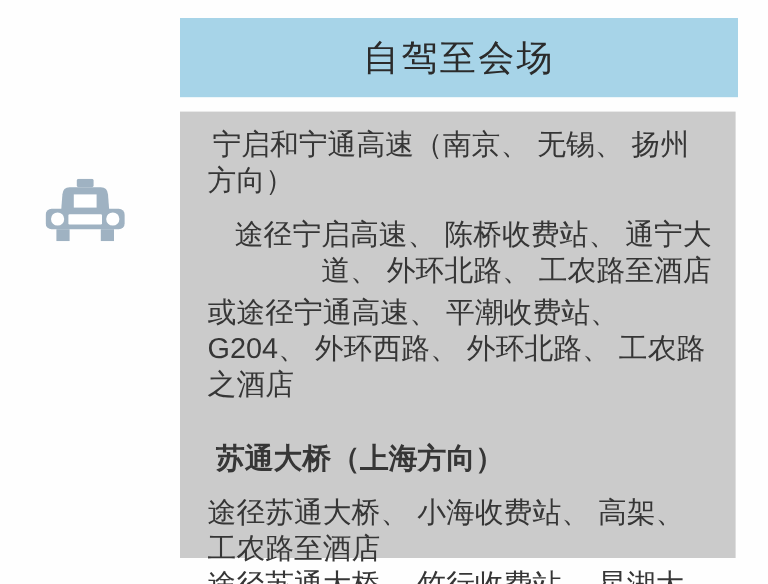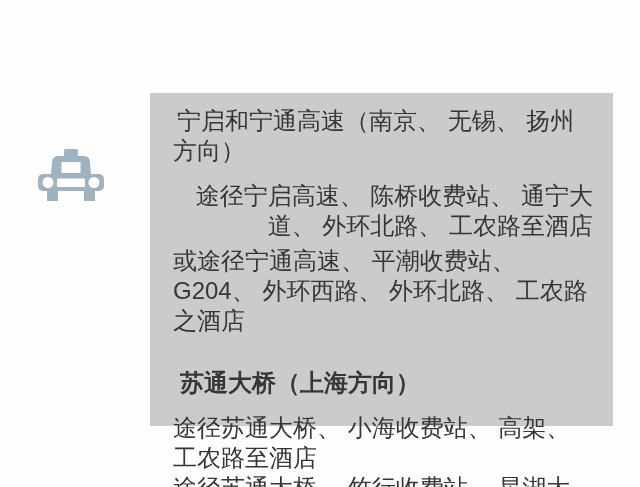--- a/index.html
+++ b/index.html
@@ -52,21 +52,21 @@
     color: #2b2b2b;
     letter-spacing: 2px;
   }
 
   
   .content {
     position: absolute;
     left: 150px;
     top: 93px;
     width: 463px;
-    height: 333px;
+    height: 372px;
     background: #cbcbcb;
     box-sizing: border-box;
     padding: 13px 20px 0 23px;
   }
   .content p {
     margin: 0 0 15px 0;
     font-size: 24px;
     line-height: 30px;
     color: #363636;
   }
@@ -97,20 +97,23 @@
 
     <rect x="23.5" y="13" width="19" height="11" fill="#ffffff"></rect>
 
     <circle cx="10" cy="33.5" r="5.5" fill="#ffffff"></circle>
     <circle cx="56" cy="33.5" r="5.5" fill="#ffffff"></circle>
 
     <rect x="19" y="29.5" width="28" height="8.5" rx="1" fill="#ffffff"></rect>
   </svg>
 
 
+  <div class="header">
+    <span class="header-title">自驾至会场</span>
+  </div>
 
   <div class="content">
     <p class="ind4">宁启和宁通高速（南京、 无锡、 扬州方向）</p>
     <p class="mb10">途径宁启高速、 陈桥收费站、 通宁大道、 外环北路、 工农路至酒店</p>
     <p class="mb25">或途径宁通高速、 平潮收费站、 G204、 外环西路、 外环北路、 工农路之酒店</p>
     <p class="ind7">苏通大桥（上海方向）</p>
     <p class="mb1">途径苏通大桥、 小海收费站、 高架、 工农路至酒店</p>
     <p class="mb0">途径苏通大桥、 竹行收费站、 星湖大道、 长江南路、 工农路至酒店</p>
   </div>
 

